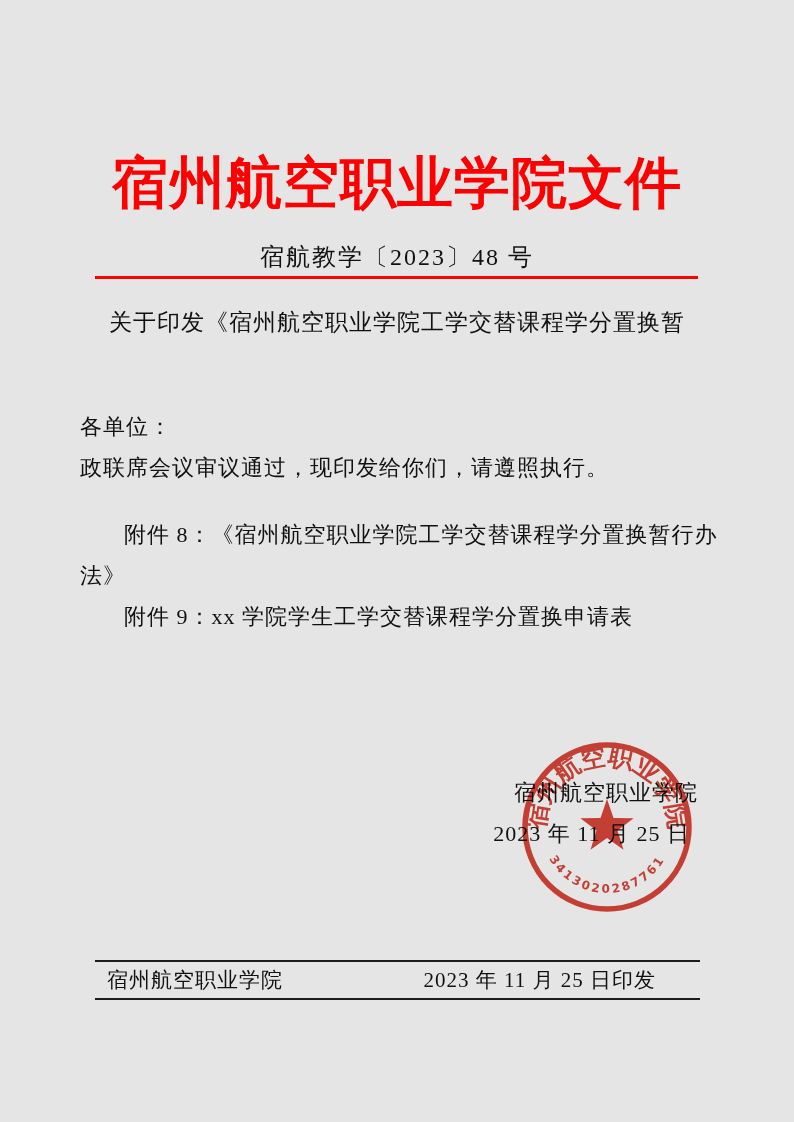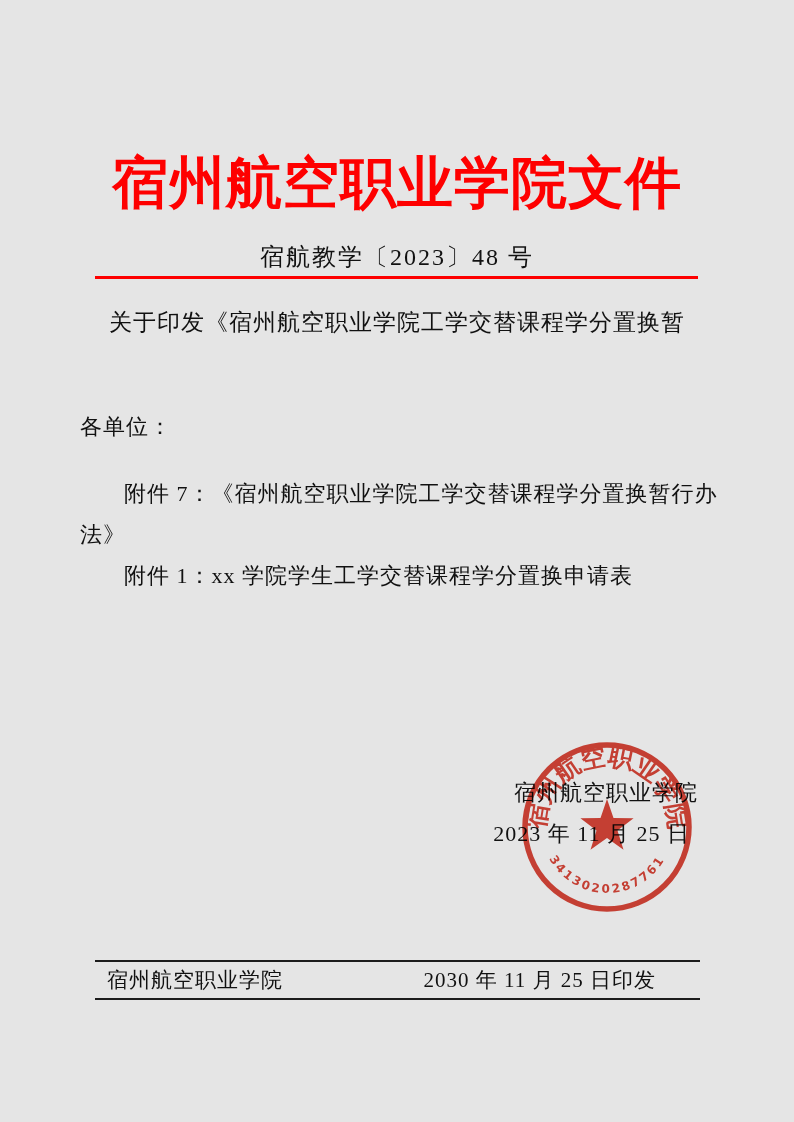--- a/index.html
+++ b/index.html
@@ -133,24 +133,25 @@
   <div class="doc-number">宿航教学〔2023〕48 号</div>
 
   <div class="red-rule"></div>
 
   <div class="notice-title">
     <div>关于印发《宿州航空职业学院工学交替课程学分置换暂</div>
   </div>
 
   <div class="body-block">
     <div class="body-line">各单位：</div>
+    <div class="body-line">政联席会议审议通过，现印发给你们，请遵照执行。</div>
     <div class="attach-gap"></div>
-    <div class="body-line indent">附件 7：《宿州航空职业学院工学交替课程学分置换暂行办</div>
+    <div class="body-line indent">附件 8：《宿州航空职业学院工学交替课程学分置换暂行办</div>
     <div class="body-line">法》</div>
-    <div class="body-line indent">附件 1：xx 学院学生工学交替课程学分置换申请表</div>
+    <div class="body-line indent">附件 9：xx 学院学生工学交替课程学分置换申请表</div>
   </div>
 
   <div class="signature-block">
     <div>宿州航空职业学院</div>
     <div class="sig-date">2023 年 11 月 25 日</div>
   </div>
 
   <div class="seal">
     <svg viewBox="0 0 180 180" xmlns="http://www.w3.org/2000/svg">
       <circle cx="90" cy="90" r="82" fill="none" stroke="#d8382a" stroke-width="5.5"></circle>
@@ -163,16 +164,16 @@
       </text>
       <polygon fill="#d8382a" points="90,62 96.5,81.1 116.6,81.3 100.5,93.4 106.5,112.7 90,101 73.5,112.7 79.5,93.4 63.4,81.3 83.5,81.1"></polygon>
       <text class="seal-num-text">
         <textPath href="#sealBottomArc" startOffset="50%" text-anchor="middle">3413020287761</textPath>
       </text>
     </svg>
   </div>
 
   <div class="footer">
     <span class="footer-org">宿州航空职业学院</span>
-    <span class="footer-date">2030 年 11 月 25 日印发</span>
+    <span class="footer-date">2023 年 11 月 25 日印发</span>
   </div>
 
 </div>
 
 </body></html>

